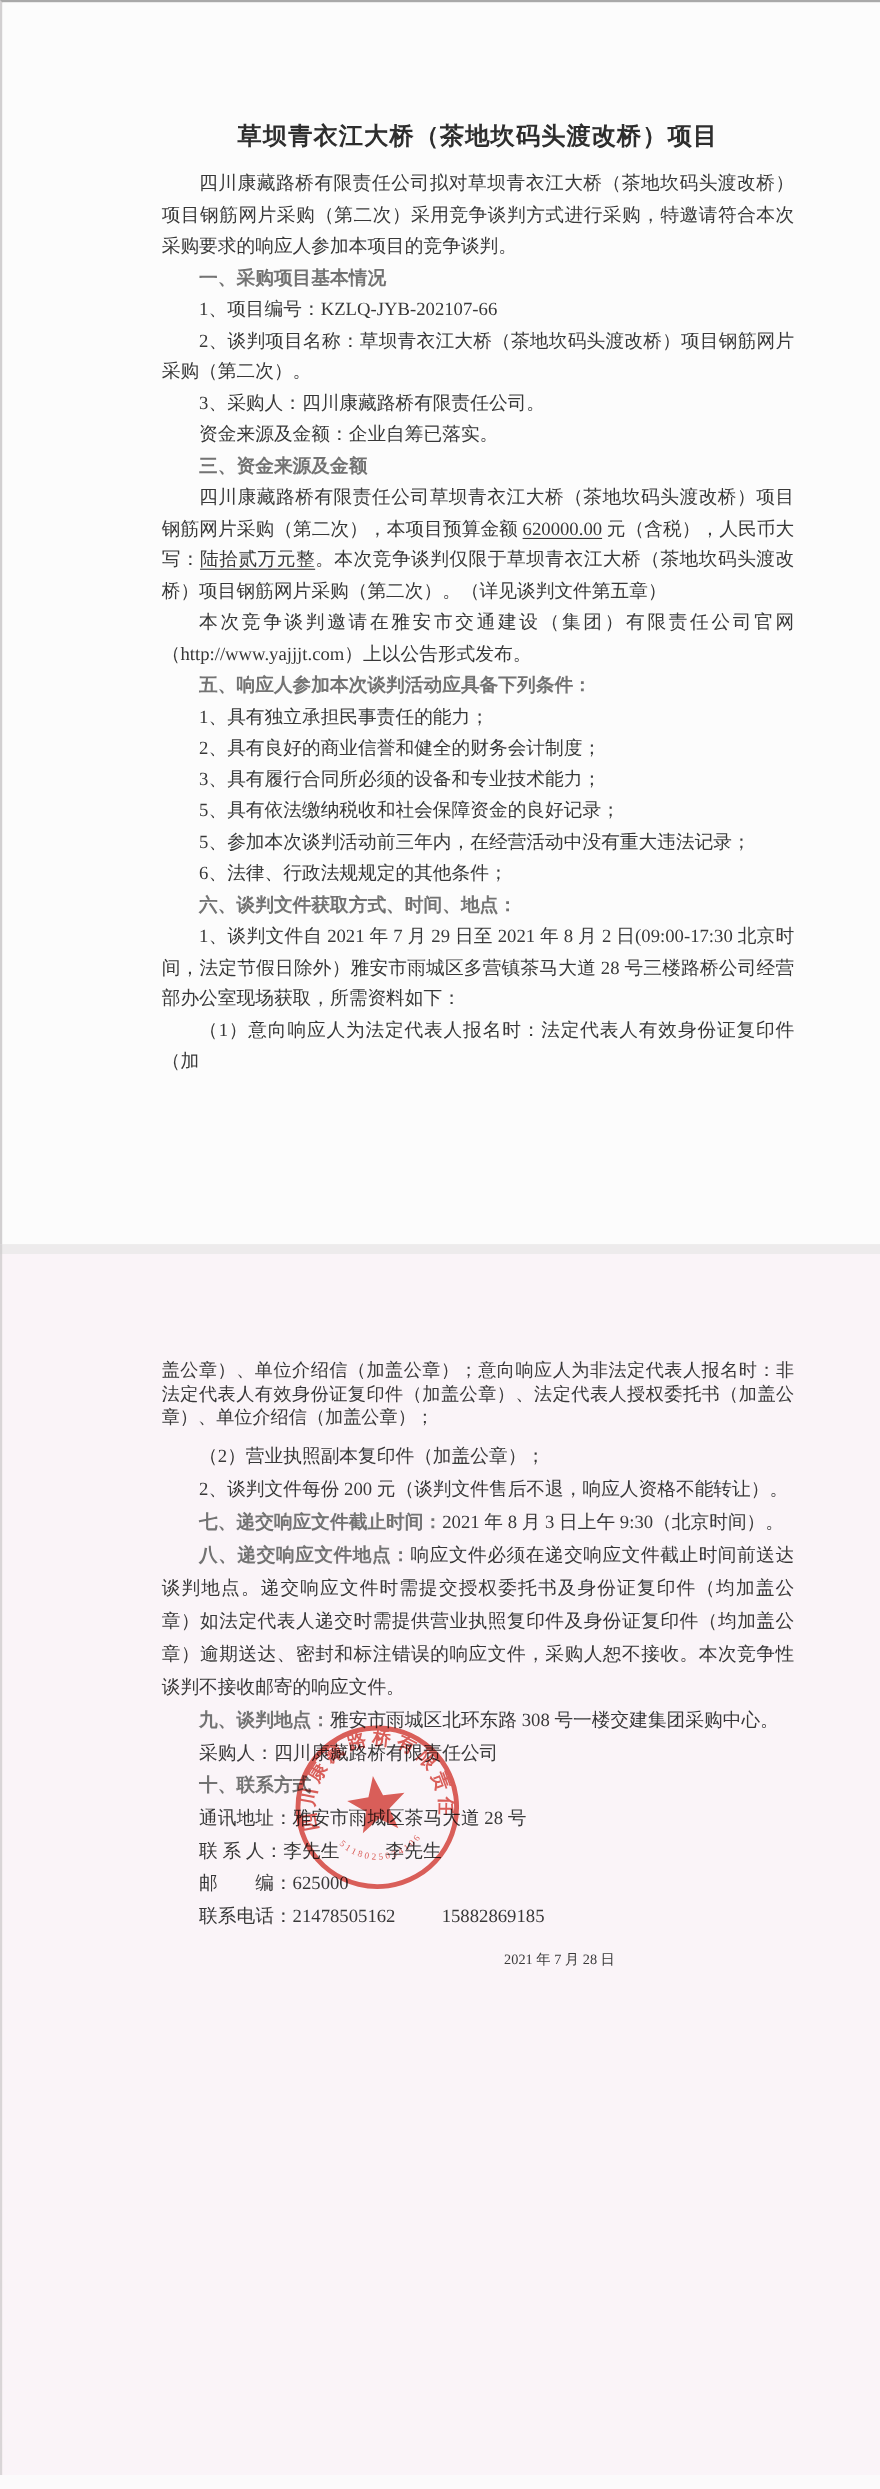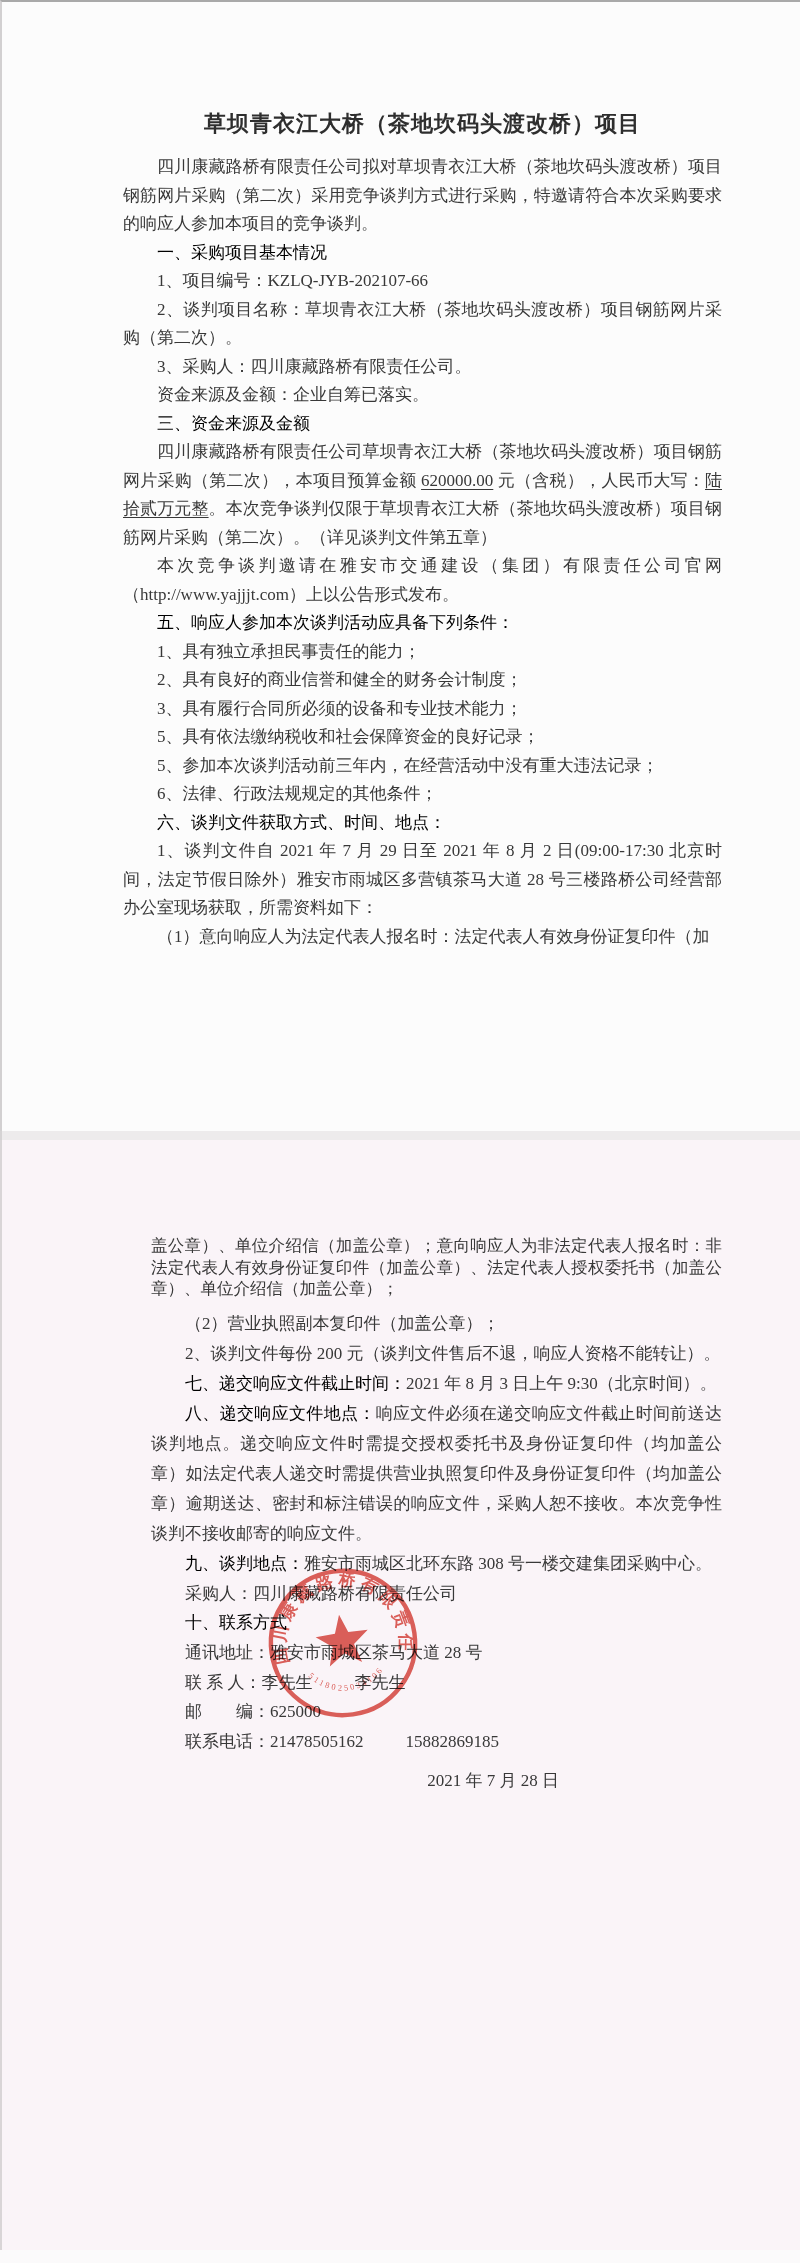--- a/index.html
+++ b/index.html
@@ -1,34 +1,34 @@
 <!DOCTYPE html>
 <html><head>
 <meta charset="utf-8">
 <style>
   html,body{margin:0;padding:0;}
   body{width:800px;font-family:"Liberation Serif","DejaVu Serif",serif;}
   .canvas{position:relative;width:800px;height:2263px;background:#fbfafb;overflow:hidden;}
-  .sheet{position:absolute;left:0;width:800px;box-sizing:border-box;}
+  .sheet{position:absolute;left:0;width:800px;box-sizing:border-box;padding-left:24px;}
   .page1{top:0;height:1131px;background:#fcfcfc;border-top:2px solid #a9a9a9;border-left:2px solid #d2d0d1;}
   .page-gap{position:absolute;top:1131px;left:0;width:800px;height:9px;background:#edebec;border-left:2px solid #d5d3d4;box-sizing:border-box;}
   .page2{top:1140px;height:1110px;background:#faf4f8;border-left:2px solid #d9d5d7;}
   .inner1{padding:100px 78px 0 121px;}
   .inner2{padding:95px 78px 0 121px;position:relative;}
   .title{margin:0;font-size:22px;line-height:43px;text-align:center;font-weight:bold;color:#2e2e2e;letter-spacing:1px;}
   .p{margin:0;font-size:17px;line-height:28.5px;color:#383838;text-indent:34px;text-align:justify;}
-  .page2 .p{line-height:30px;margin-left:28px;}
+  .page2 .p{line-height:30px;}
   .p.first{margin-top:8px;}
-  .b{font-weight:normal;color:#000000;}
+  .b{font-weight:bold;color:#737373;}
   .u{text-decoration:underline;text-underline-offset:3px;}
   .cont{text-indent:0;}
   .tight{font-size:16.5px;line-height:21.5px !important;margin-bottom:9px;}
   .contact{line-height:29.5px !important;}
   .val2{margin-left:42px;}
-  .date-line{margin:10px 0 0 0;font-size:17px;color:#383838;text-align:right;padding-right:163px;line-height:29px;}
+  .date-line{margin:10px 0 0 0;font-size:13px;color:#383838;text-align:right;padding-right:163px;line-height:29px;}
   .seal{position:absolute;left:262px;top:424px;width:158px;height:158px;transform:rotate(-8deg);opacity:.85;mix-blend-mode:multiply;pointer-events:none;}
   .seal svg{display:block;}
 </style>
 </head>
 <body>
 
 <div class="canvas">
 
   <section class="sheet page1">
     <div class="inner1">

